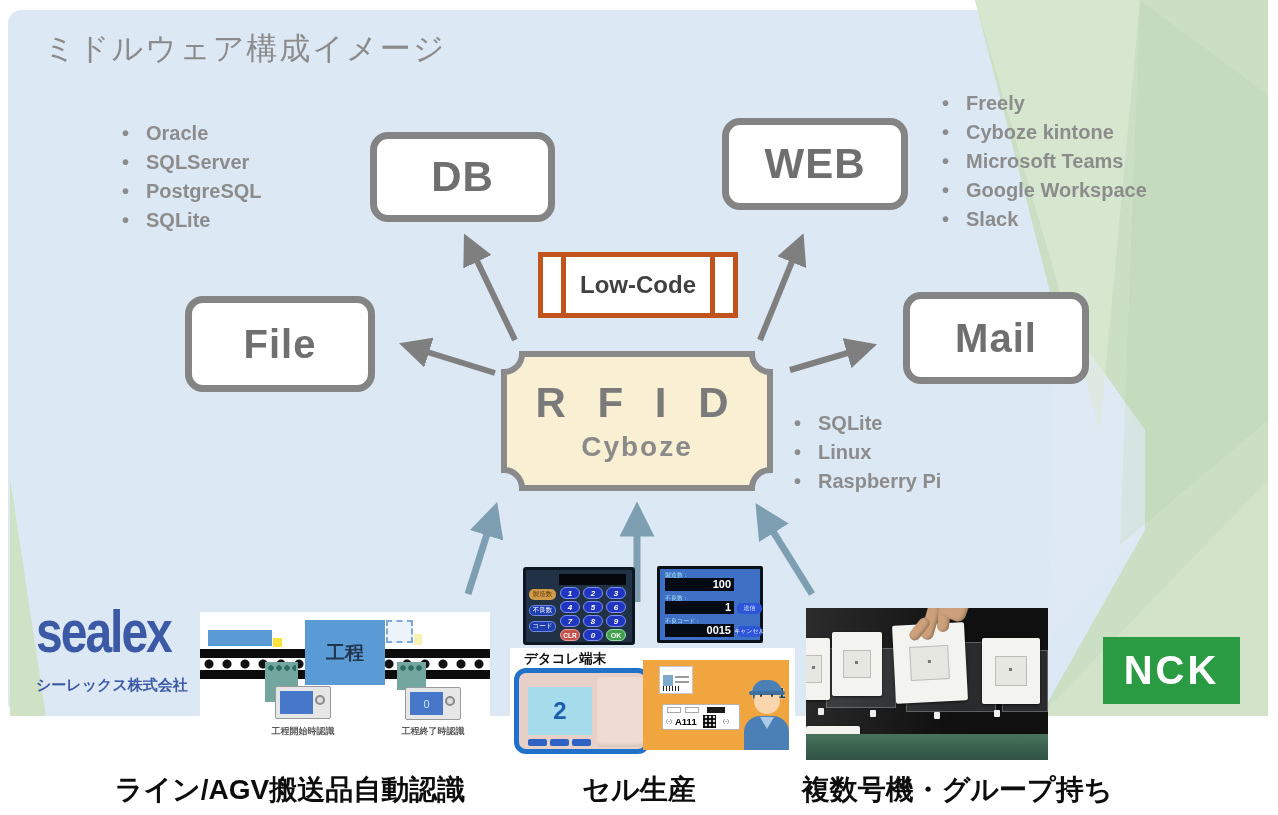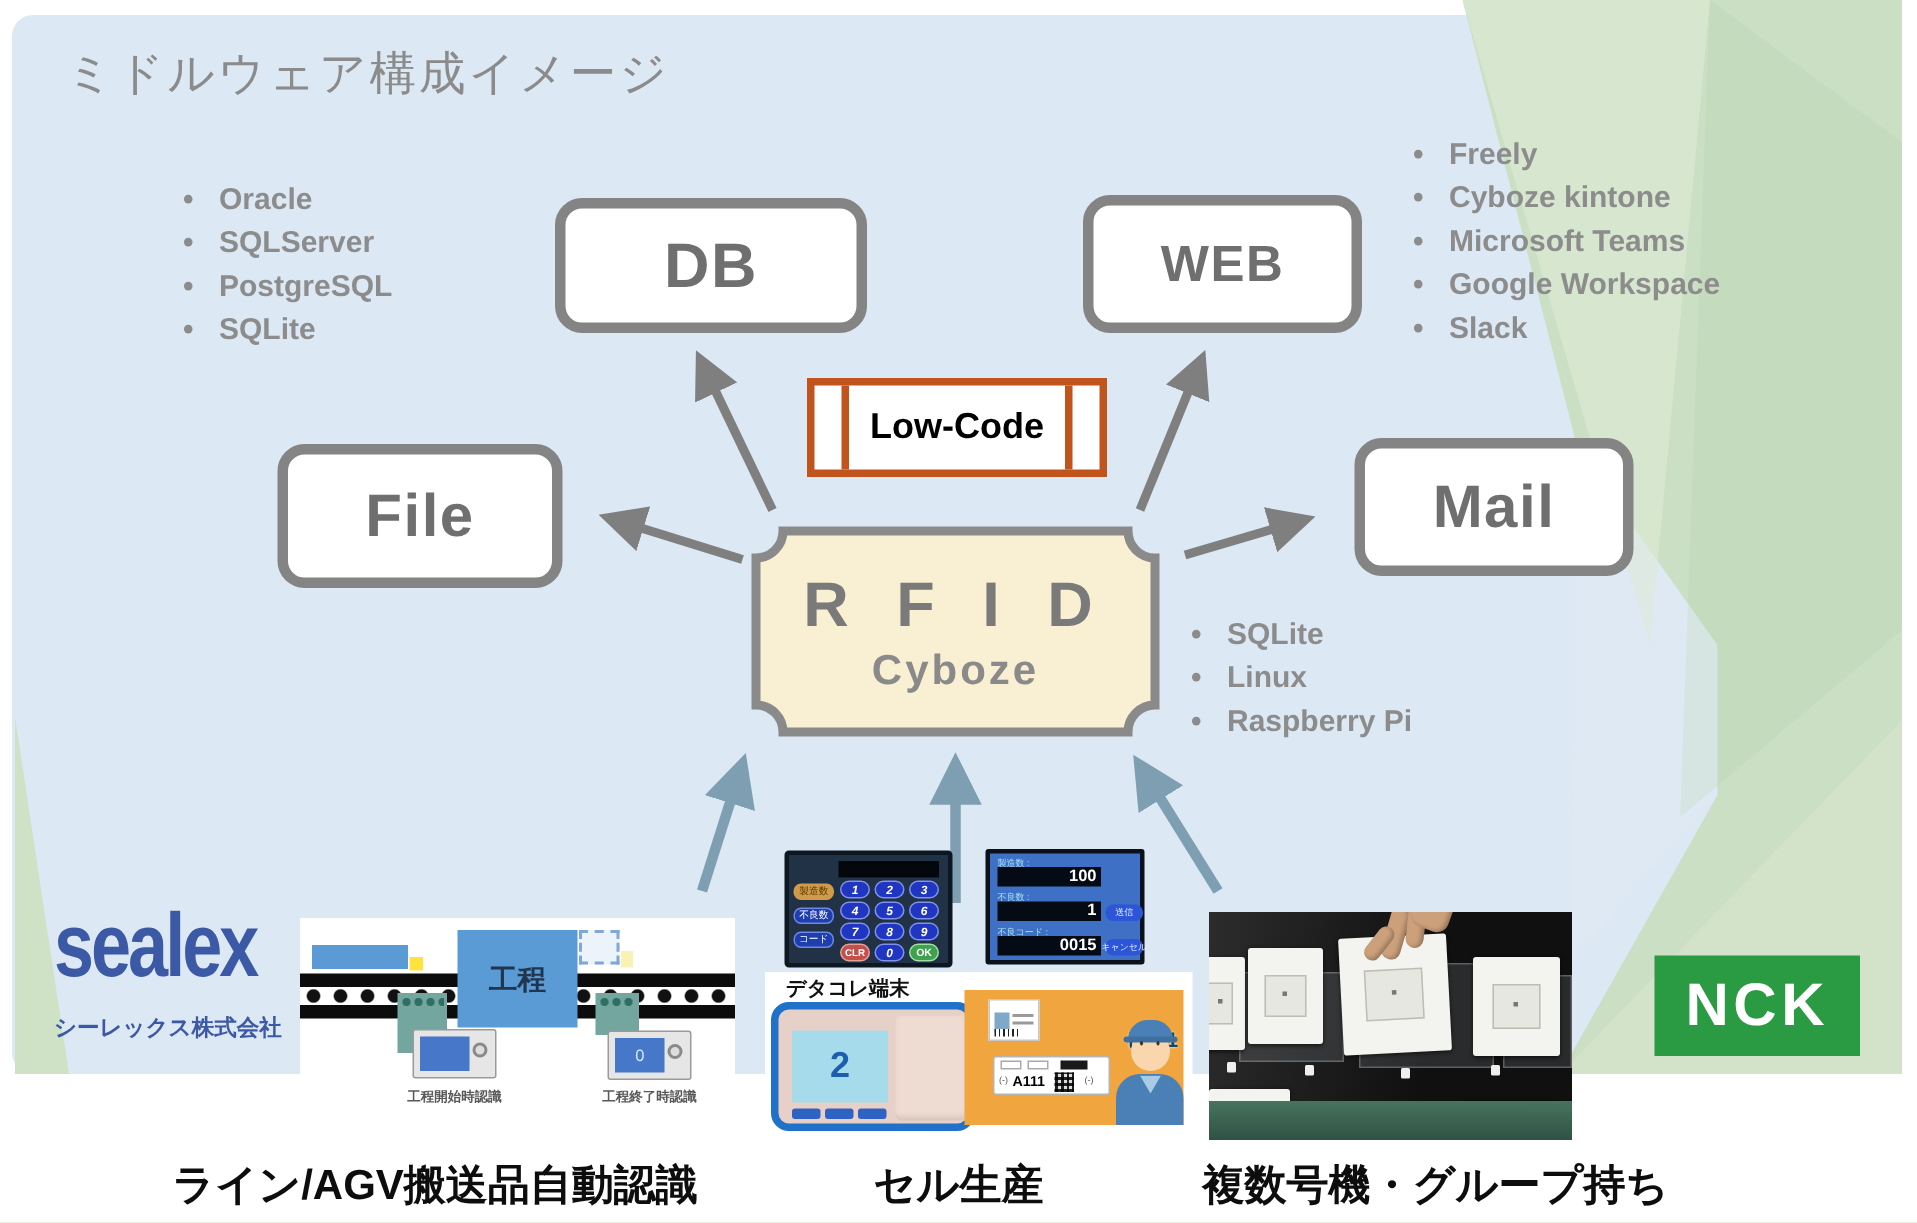--- a/index.html
+++ b/index.html
@@ -15,26 +15,26 @@
   .g3{background:#bfd7b8;opacity:.5;clip-path:polygon(1140px 0px,1268px 95px,1268px 420px,1120px 545px);}
   .g4{background:#d3e3cb;opacity:.8;clip-path:polygon(1040px 716px,1268px 716px,1268px 480px);}
   .g6{background:#e2ecf2;opacity:.45;clip-path:polygon(1052px 300px,1145px 430px,1145px 530px,1048px 640px);}
   .g5{background:#cfe2c6;clip-path:polygon(10px 478px,46px 716px,10px 716px);}
 
   
   svg.arrows{position:absolute;inset:0;z-index:4;pointer-events:none;}
 
   
   .node{position:absolute;background:#fff;border:7px solid #848484;border-radius:18px;display:flex;align-items:center;justify-content:center;font-weight:bold;color:#6f6f6f;letter-spacing:1px;z-index:5;}
-  #node-db{left:370px;top:132px;width:208px;height:90px;font-size:42px;}
-  #node-web{left:722px;top:130px;width:186px;height:92px;font-size:34px;}
+  #node-db{left:370px;top:132px;width:185px;height:90px;font-size:42px;}
+  #node-web{left:722px;top:118px;width:186px;height:92px;font-size:42px;}
   #node-file{left:185px;top:271px;width:190px;height:96px;font-size:40px;margin-top:25px;}
   #node-mail{left:903px;top:292px;width:186px;height:92px;font-size:40px;}
 
-  #node-lowcode{position:absolute;left:538px;top:252px;width:200px;height:66px;background:#fff;border:5px solid #c0541c;color:#000000;font-weight:bold;font-size:24px;display:flex;align-items:center;justify-content:center;z-index:5;}
+  #node-lowcode{position:absolute;left:538px;top:252px;width:200px;height:66px;background:#fff;border:5px solid #c0541c;color:#404040;font-weight:bold;font-size:24px;display:flex;align-items:center;justify-content:center;z-index:5;}
   #node-lowcode::before,#node-lowcode::after{content:"";position:absolute;top:0;bottom:0;width:5px;background:#c0541c;}
   #node-lowcode::before{left:18px;}
   #node-lowcode::after{right:18px;}
 
   #node-rfid{left:500px;top:350px;width:274px;height:142px;z-index:5;}
   #node-rfid .rfid-text{position:absolute;inset:0;display:flex;flex-direction:column;align-items:center;justify-content:center;gap:4px;}
   .rfid-title{font-size:42px;font-weight:bold;color:#7a7a7a;letter-spacing:10px;text-align:right;}
   .rfid-sub{font-size:28px;font-weight:bold;color:#8a8a8a;letter-spacing:2px;}
 
   

